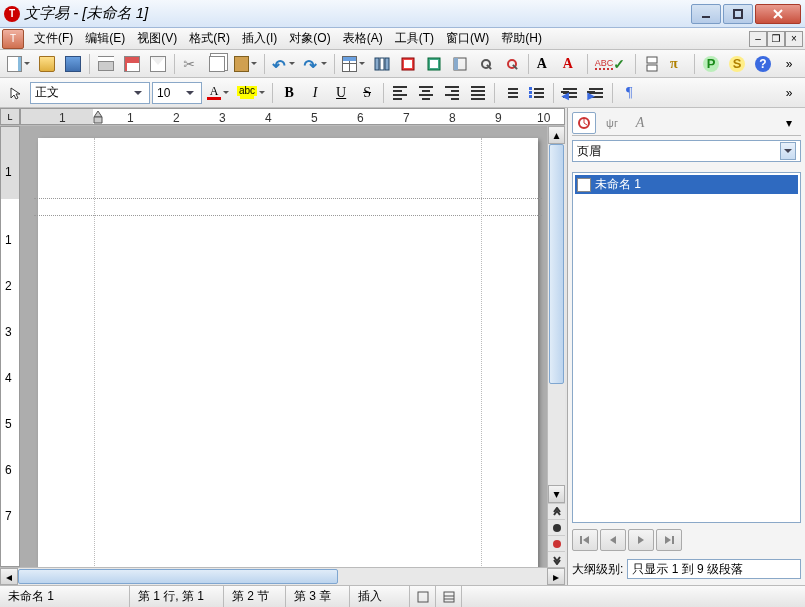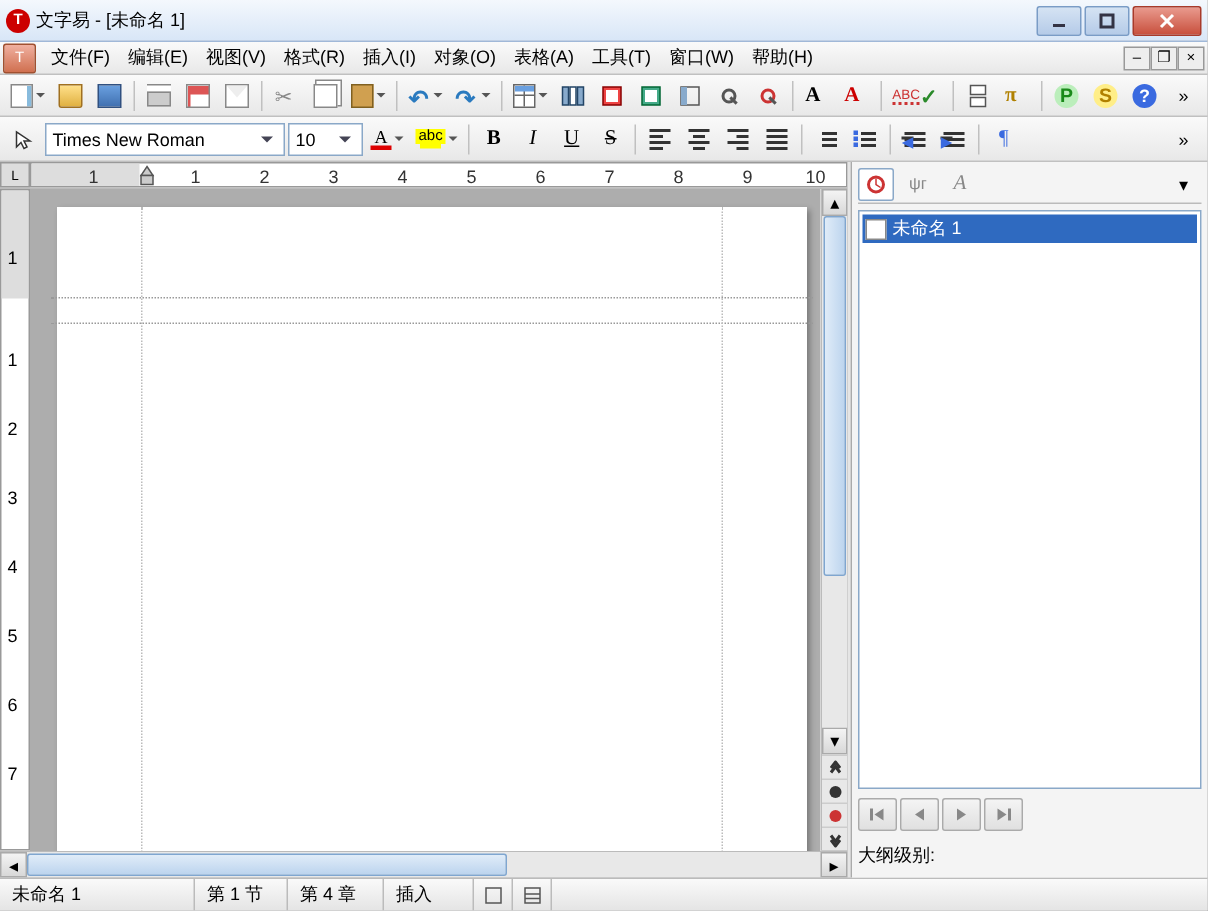--- a/index.html
+++ b/index.html
@@ -1,21 +1,21 @@
 <!DOCTYPE html>
 <html><head>
 <meta charset="utf-8">
 <style>
 * { margin: 0; padding: 0; box-sizing: border-box; font-family: "Microsoft YaHei", "SimSun", Tahoma, sans-serif; font-size: 12px; }
 body { width: 805px; height: 607px; background: #ececec; overflow: hidden; user-select: none; }
 
 
 .titlebar { height: 28px; background: linear-gradient(#f4f8fd, #d8e6f7); display: flex; align-items: center; padding: 0 4px; border-bottom: 1px solid #a0b8d8; }
 .titlebar .app-icon { width: 16px; height: 16px; background: #c00; border-radius: 50%; margin-right: 4px; display: flex; align-items: center; justify-content: center; color: #fff; font-weight: bold; font-size: 10px; }
-.titlebar .title-text { flex: 1; color: #000; font-size: 12px; }
+.titlebar .title-text { flex: 1; color: #000; font-size: 15px; font-style: italic; }
 .titlebar .win-btns { display: flex; gap: 2px; }
 .titlebar .win-btn { width: 30px; height: 20px; border: 1px solid #7a9cc6; background: linear-gradient(#d5e3f3,#b5cbe8); border-radius: 2px; display: flex; align-items: center; justify-content: center; cursor: pointer; }
 .titlebar .win-btn.close { width: 46px; background: linear-gradient(#e99a8e,#c8503d); border-color: #a83a2a; }
 .titlebar .win-btn svg { width: 12px; height: 12px; }
 
 
 .menubar { height: 22px; background: linear-gradient(#fafafa,#e8e8e8); border-bottom: 1px solid #c0c0c0; display: flex; align-items: center; padding: 0 2px; }
 .toolbar-icon-leader { width: 22px; height: 20px; background: linear-gradient(#f0b0a0,#d07050); border: 1px solid #a05030; border-radius: 2px; margin-right: 4px; display:flex;align-items:center;justify-content:center;color:#fff;font-size:10px;}
 .menubar .menu-item { padding: 2px 6px; cursor: pointer; color: #000; }
 .menubar .mdi-controls { margin-left: auto; display: flex; gap: 0; }
@@ -285,22 +285,22 @@
     </div>
   <div class="tool-btn" style="margin-left:auto">»</div>
 </div>
 
 <div class="toolbar formatting">
   <div class="arrow-cursor tool-btn">
       <svg width="14" height="14">
         <path d="M2 2 L2 12 L5 9 L7 13 L9 12 L7 8 L11 8 Z" fill="#fff" stroke="#333"></path>
       </svg>
     </div>
-  <div class="tool-combo" style="width:160px">
-      <span>Times New Roman</span>
+  <div class="tool-combo" style="width:120px">
+      <span>正文</span>
       <span class="combo-dd" style="margin-left:auto"></span>
     </div>
   <div class="tool-combo" style="width:50px">
       <span>10</span>
       <span class="combo-dd" style="margin-left:auto"></span>
     </div>
   <div class="tool-btn dd">
       <span class="ico-fontcolor">
         <span style="font-family:serif;font-size:12px">A</span>
         <span class="bar"></span>
@@ -481,20 +481,24 @@
           </svg>
         </div>
       <div class="side-tab">
           <span style="color:#888;font-size:11px">ψг</span>
         </div>
       <div class="side-tab">
           <span style="color:#888;font-family:serif;font-style:italic;font-size:14px">A</span>
         </div>
       <div class="side-tab side-tab-dd">▾</div>
     </div>
+    <div class="side-select">
+      <span>页眉</span>
+      <span class="combo-dd"></span>
+    </div>
     <div class="side-tree">
       <div class="tree-item sel">
         <span class="doc-ico"></span>
         <span>未命名 1</span>
       </div>
     </div>
     <div class="side-nav">
       <div class="nav">
           <svg width="12" height="12">
             <rect x="1" y="2" width="2" height="8" fill="#888"></rect>
@@ -513,28 +517,32 @@
         </div>
       <div class="nav">
           <svg width="12" height="12">
             <path d="M2 2 L8 6 L2 10 Z" fill="#888"></path>
             <rect x="9" y="2" width="2" height="8" fill="#888"></rect>
           </svg>
         </div>
     </div>
     <div class="side-row">
       <span>大纲级别:</span>
+      <div class="field">
+          <span>只显示 1 到 9 级段落</span>
+        </div>
     </div>
   </div>
 </div>
 
 <div class="statusbar">
   <div class="status-cell" style="width:130px">未命名 1</div>
-  <div class="status-cell" style="width:62px">第 1 节</div>
-  <div class="status-cell" style="width:64px">第 4 章</div>
+  <div class="status-cell" style="width:94px">第 1 行, 第 1</div>
+  <div class="status-cell" style="width:62px">第 2 节</div>
+  <div class="status-cell" style="width:64px">第 3 章</div>
   <div class="status-cell" style="width:60px">插入</div>
   <div class="status-cell status-icon-cell">
       <svg width="14" height="14">
         <rect x="2" y="2" width="10" height="10" fill="none" stroke="#555"></rect>
       </svg>
     </div>
   <div class="status-cell status-icon-cell">
       <svg width="14" height="14">
         <rect x="2" y="2" width="10" height="10" fill="none" stroke="#555"></rect>
         <line x1="2" y1="6" x2="12" y2="6" stroke="#555"></line>

